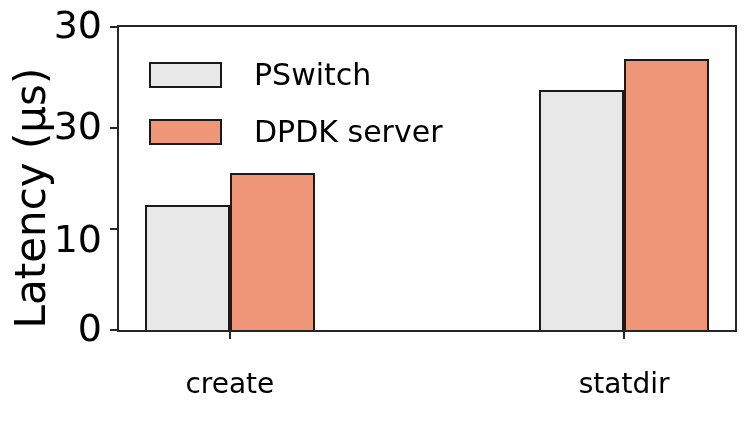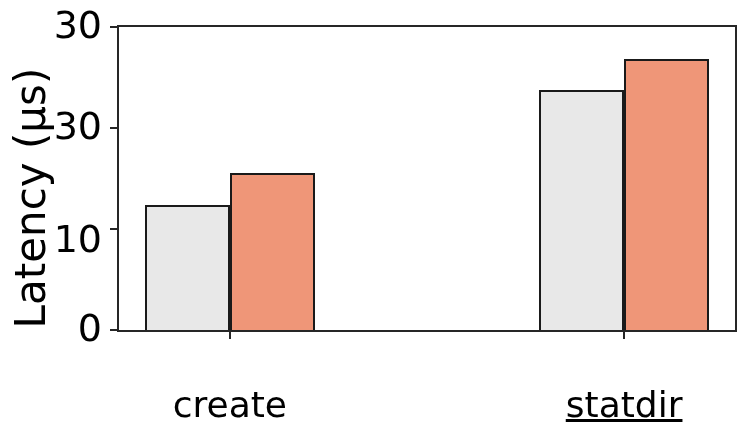--- a/index.html
+++ b/index.html
@@ -52,23 +52,23 @@
   }
   .xtick {
     position: absolute;
     top: 303px;
     width: 2px;
     height: 9px;
     background: #262626;
   }
   .cat-label {
     position: absolute;
-    top: 356px;
+    top: 340px;
     transform: translateX(-50%);
-    font-size: 36px;
+    font-size: 28px;
     line-height: 1.2;
     color: #000000;
     white-space: nowrap;
   }
   .ylabel {
     position: absolute;
     left: 30px;
     top: 198px;
     transform: translate(-50%, -50%) rotate(-90deg);
     font-size: 42px;
@@ -102,31 +102,41 @@
     white-space: nowrap;
   }
 </style>
 </head>
 <body>
 
 <div class="figure">
   <div class="ylabel">Latency (µs)</div>
 
   <div class="plot" style="border-color: rgb(38, 38, 38);">
+    <div class="legend">
+      <div class="legend-item">
+        <span class="legend-swatch" style="background: rgb(232, 232, 232);"></span>
+        <span class="legend-label">PSwitch</span>
+      </div>
+      <div class="legend-item">
+        <span class="legend-swatch" style="background: rgb(239, 150, 120);"></span>
+        <span class="legend-label">DPDK server</span>
+      </div>
+    </div>
 
   <div class="ytick" style="top: 302px; background: rgb(38, 38, 38);"></div>
       <div class="ytick-label" style="top: 303px;">0</div>
       <div class="ytick" style="top: 201px; background: rgb(38, 38, 38);"></div>
       <div class="ytick-label" style="top: 214px;">10</div>
       <div class="ytick" style="top: 100px; background: rgb(38, 38, 38);"></div>
       <div class="ytick-label" style="top: 101px;">30</div>
       <div class="ytick" style="top: -1px; background: rgb(38, 38, 38);"></div>
       <div class="ytick-label" style="top: 0px;">30</div>
       <div class="xtick" style="left: 109.88px; background: rgb(38, 38, 38);"></div>
       <div class="cat-label" style="left: 110.88px;">create</div>
       <div class="bar" style="left: 25.88px; width: 85px; height: 125px; background: rgb(232, 232, 232); border-color: rgb(26, 26, 26);"></div>
       <div class="bar" style="left: 110.88px; width: 85px; height: 157px; background: rgb(239, 150, 120); border-color: rgb(26, 26, 26);"></div>
       <div class="xtick" style="left: 504.12px; background: rgb(38, 38, 38);"></div>
-      <div class="cat-label" style="left: 505.12px; text-decoration: underline;">statdir</div>
+      <div class="cat-label" style="left: 505.12px;">statdir</div>
       <div class="bar" style="left: 420.12px; width: 85px; height: 240px; background: rgb(232, 232, 232); border-color: rgb(26, 26, 26);"></div>
       <div class="bar" style="left: 505.12px; width: 85px; height: 271px; background: rgb(239, 150, 120); border-color: rgb(26, 26, 26);"></div>
     </div>
 </div>
 
 </body></html>

